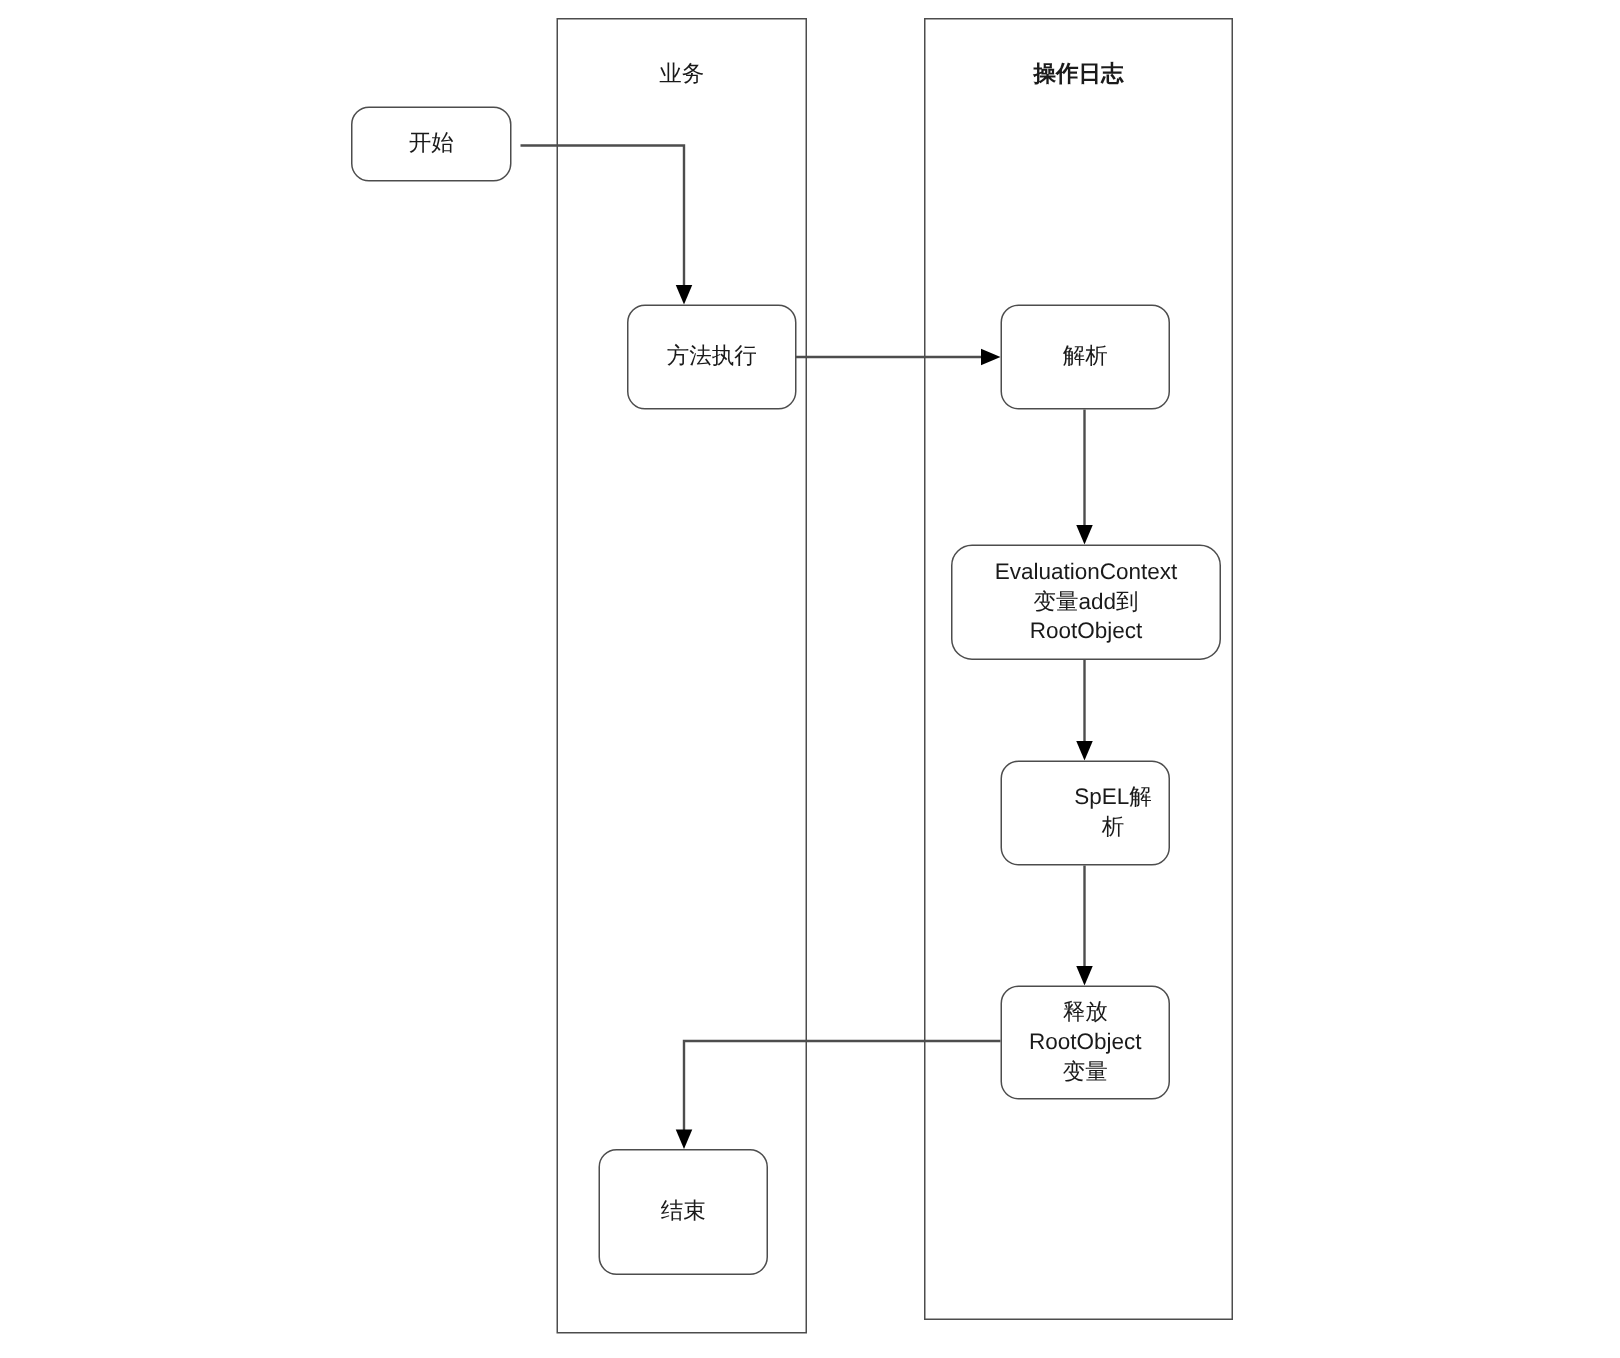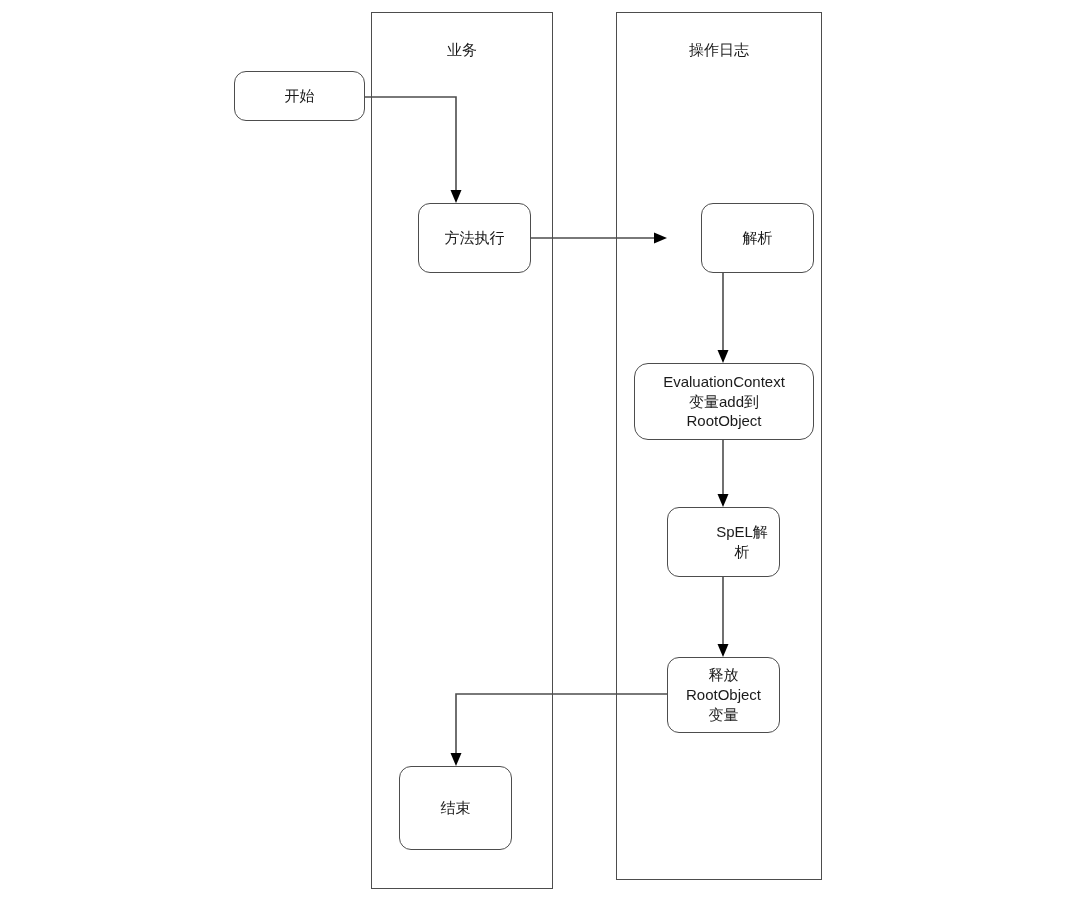--- a/index.html
+++ b/index.html
@@ -64,25 +64,25 @@
   #edges .head {
     fill: #000000;
     stroke: none;
   }
 </style>
 </head>
 <body>
 
 <div id="canvas">
 
-  <div class="lane" style="left:371px; top:12px; width:182px; height:877px;">
+  <div class="lane" style="left:371px; top:12px; width:167px; height:877px;">
     <div class="lane-title" style="top:28px;">业务</div>
   </div>
 
-  <div class="lane" style="left:616px; top:12px; width:206px; height:868px;">
+  <div class="lane" style="left:616px; top:12px; width:206px; height:868px;font-weight:bold;">
     <div class="lane-title" style="top:28px;">操作日志</div>
   </div>
 
   <svg id="edges" viewBox="0 0 1080 905" width="1080" height="905">
 
     <g>
       <path d="M347,97 L456,97 L456,195"></path>
       <polygon class="head" points="456,203 450.5,190 461.5,190"></polygon>
     </g>
 
@@ -105,25 +105,25 @@
       <path d="M723,577 L723,649"></path>
       <polygon class="head" points="723,657 717.5,644 728.5,644"></polygon>
     </g>
 
     <g>
       <path d="M667,694 L456,694 L456,758"></path>
       <polygon class="head" points="456,766 450.5,753 461.5,753"></polygon>
     </g>
   </svg>
 
-  <div class="node" style="left:234px; top:71px; width:131px; height:50px;text-align:right;">开始</div>
+  <div class="node" style="left:234px; top:71px; width:107px; height:50px;text-align:right;">开始</div>
 
   <div class="node" style="left:418px; top:203px; width:113px; height:70px;">方法执行</div>
 
-  <div class="node" style="left:667px; top:203px; width:113px; height:70px;margin-left:34px;">解析</div>
+  <div class="node" style="left:667px; top:203px; width:113px; height:70px;">解析</div>
 
   <div class="node" style="left:634px; top:363px; width:180px; height:77px;border-radius:14px;">EvaluationContext
 变量add到
 RootObject</div>
 
   <div class="node" style="left:667px; top:507px; width:113px; height:70px;padding-left:43px;">SpEL解析</div>
 
   <div class="node" style="left:667px; top:657px; width:113px; height:76px;">释放
 RootObject
 变量</div>

